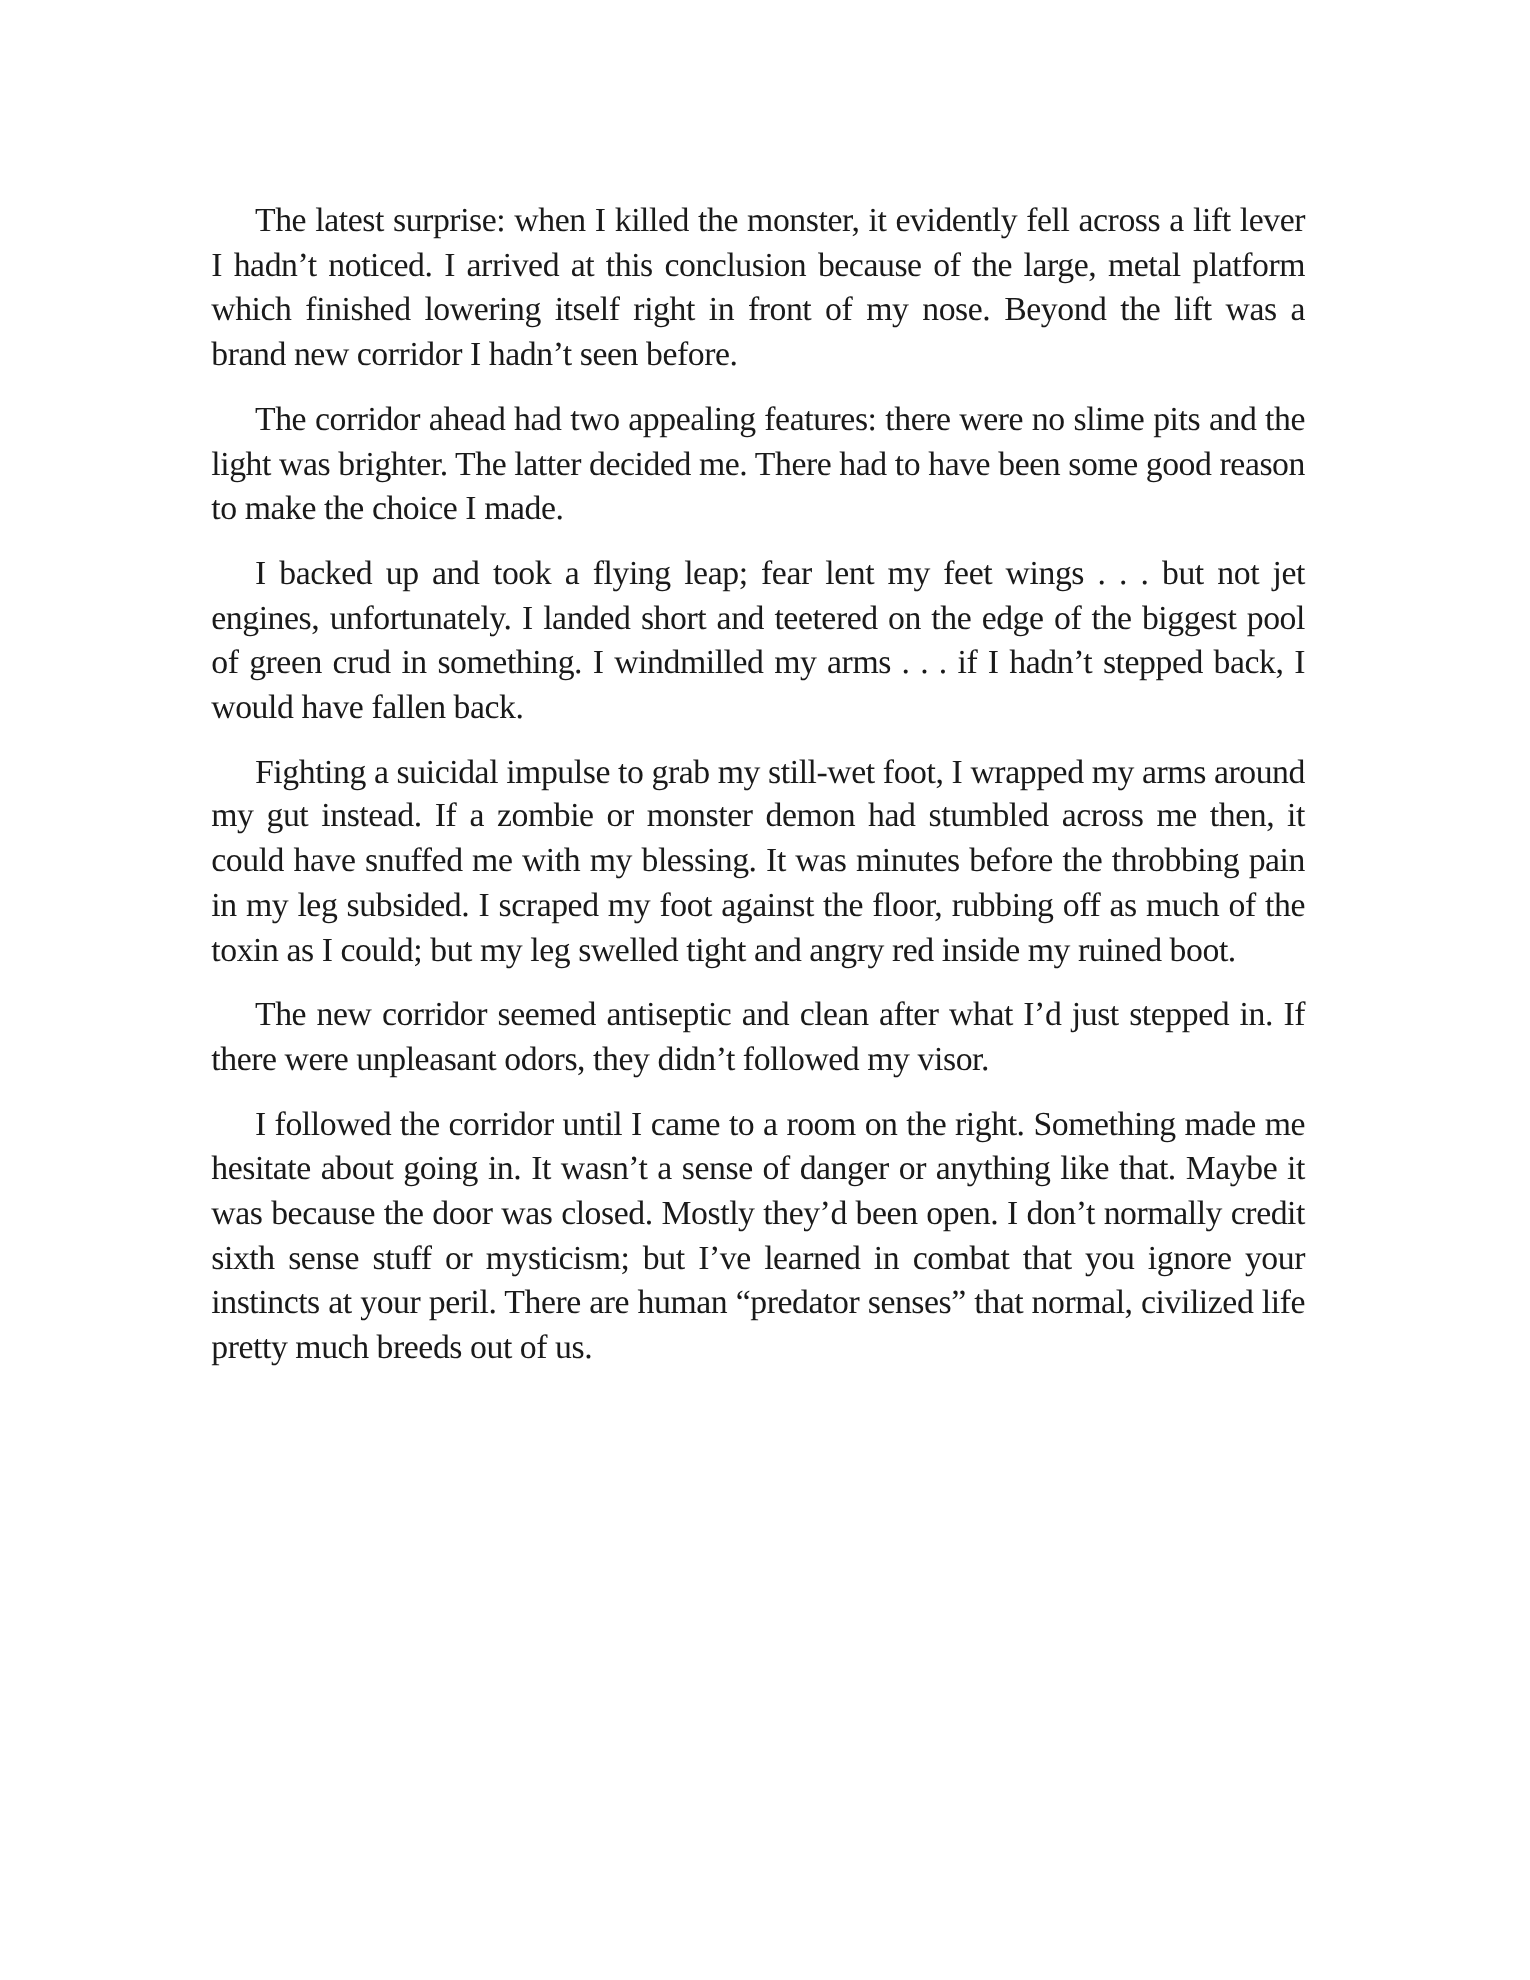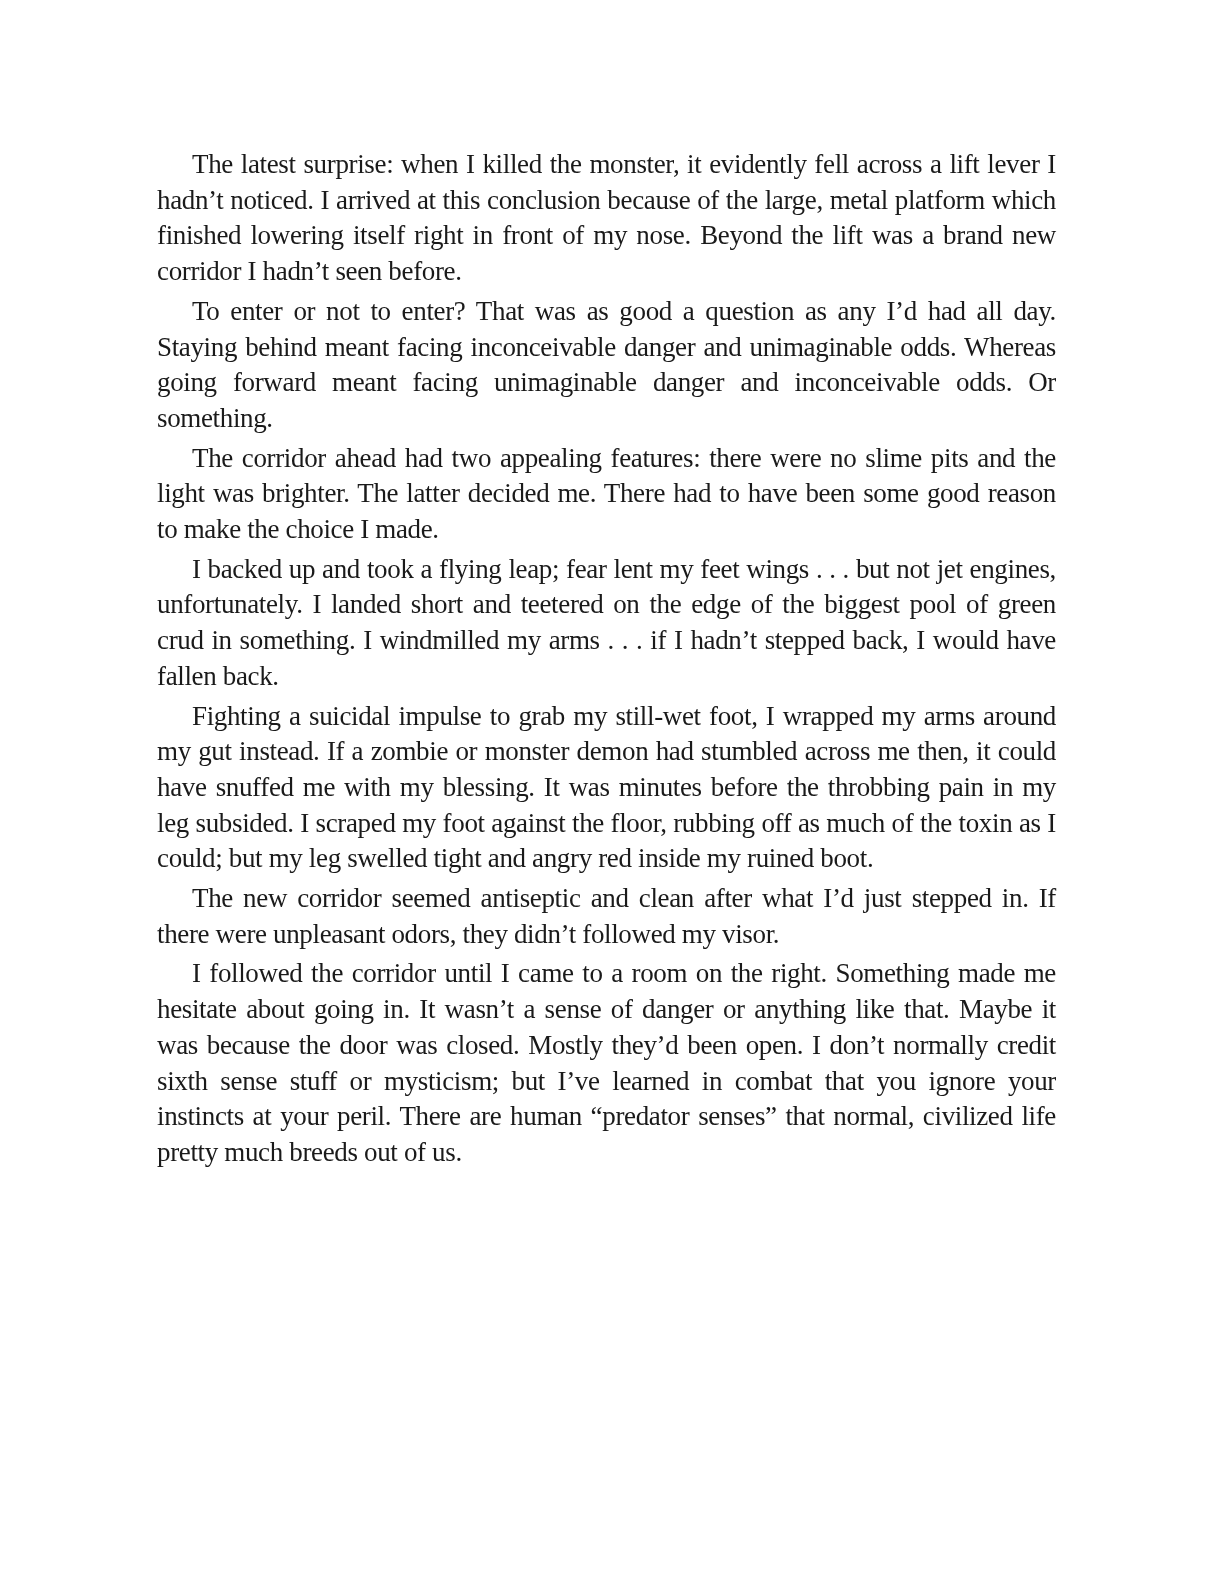--- a/index.html
+++ b/index.html
@@ -20,30 +20,29 @@
       width: 907px;
       font-family: "Liberation Serif", "DejaVu Serif", serif;
       font-size: 27px;
       line-height: 35.7px;
       color: #1a1a1a;
       text-align: justify;
       letter-spacing: -0.35px;
       word-spacing: 0px;
     }
     .page p {
-      margin: 4px;
+      margin: 16px;
       padding: 0;
       text-indent: 35px;
       hyphens: none;
     }
   </style>
 </head>
 <body>
 
 <div class="page">
   <p>The latest surprise: when I killed the monster, it evidently fell across a lift lever I hadn’t noticed. I arrived at this conclusion because of the large, metal platform which finished lowering itself right in front of my nose. Beyond the lift was a brand new corridor I hadn’t seen before.</p>
-  <p>To enter or not to enter? That was as good a question as any I’d had all day. Staying behind meant facing inconceivable danger and unimaginable odds. Whereas going forward meant facing unimaginable danger and inconceivable odds. Or something.</p>
   <p>The corridor ahead had two appealing features: there were no slime pits and the light was brighter. The latter decided me. There had to have been some good reason to make the choice I made.</p>
   <p>I backed up and took a flying leap; fear lent my feet wings . . . but not jet engines, unfortunately. I landed short and teetered on the edge of the biggest pool of green crud in something. I windmilled my arms . . . if I hadn’t stepped back, I would have fallen back.</p>
   <p>Fighting a suicidal impulse to grab my still-wet foot, I wrapped my arms around my gut instead. If a zombie or monster demon had stumbled across me then, it could have snuffed me with my blessing. It was minutes before the throbbing pain in my leg subsided. I scraped my foot against the floor, rubbing off as much of the toxin as I could; but my leg swelled tight and angry red inside my ruined boot.</p>
   <p>The new corridor seemed antiseptic and clean after what I’d just stepped in. If there were unpleasant odors, they didn’t followed my visor.</p>
   <p>I followed the corridor until I came to a room on the right. Something made me hesitate about going in. It wasn’t a sense of danger or anything like that. Maybe it was because the door was closed. Mostly they’d been open. I don’t normally credit sixth sense stuff or mysticism; but I’ve learned in combat that you ignore your instincts at your peril. There are human “predator senses” that normal, civilized life pretty much breeds out of us.</p>
 </div>
 
 </body></html>

